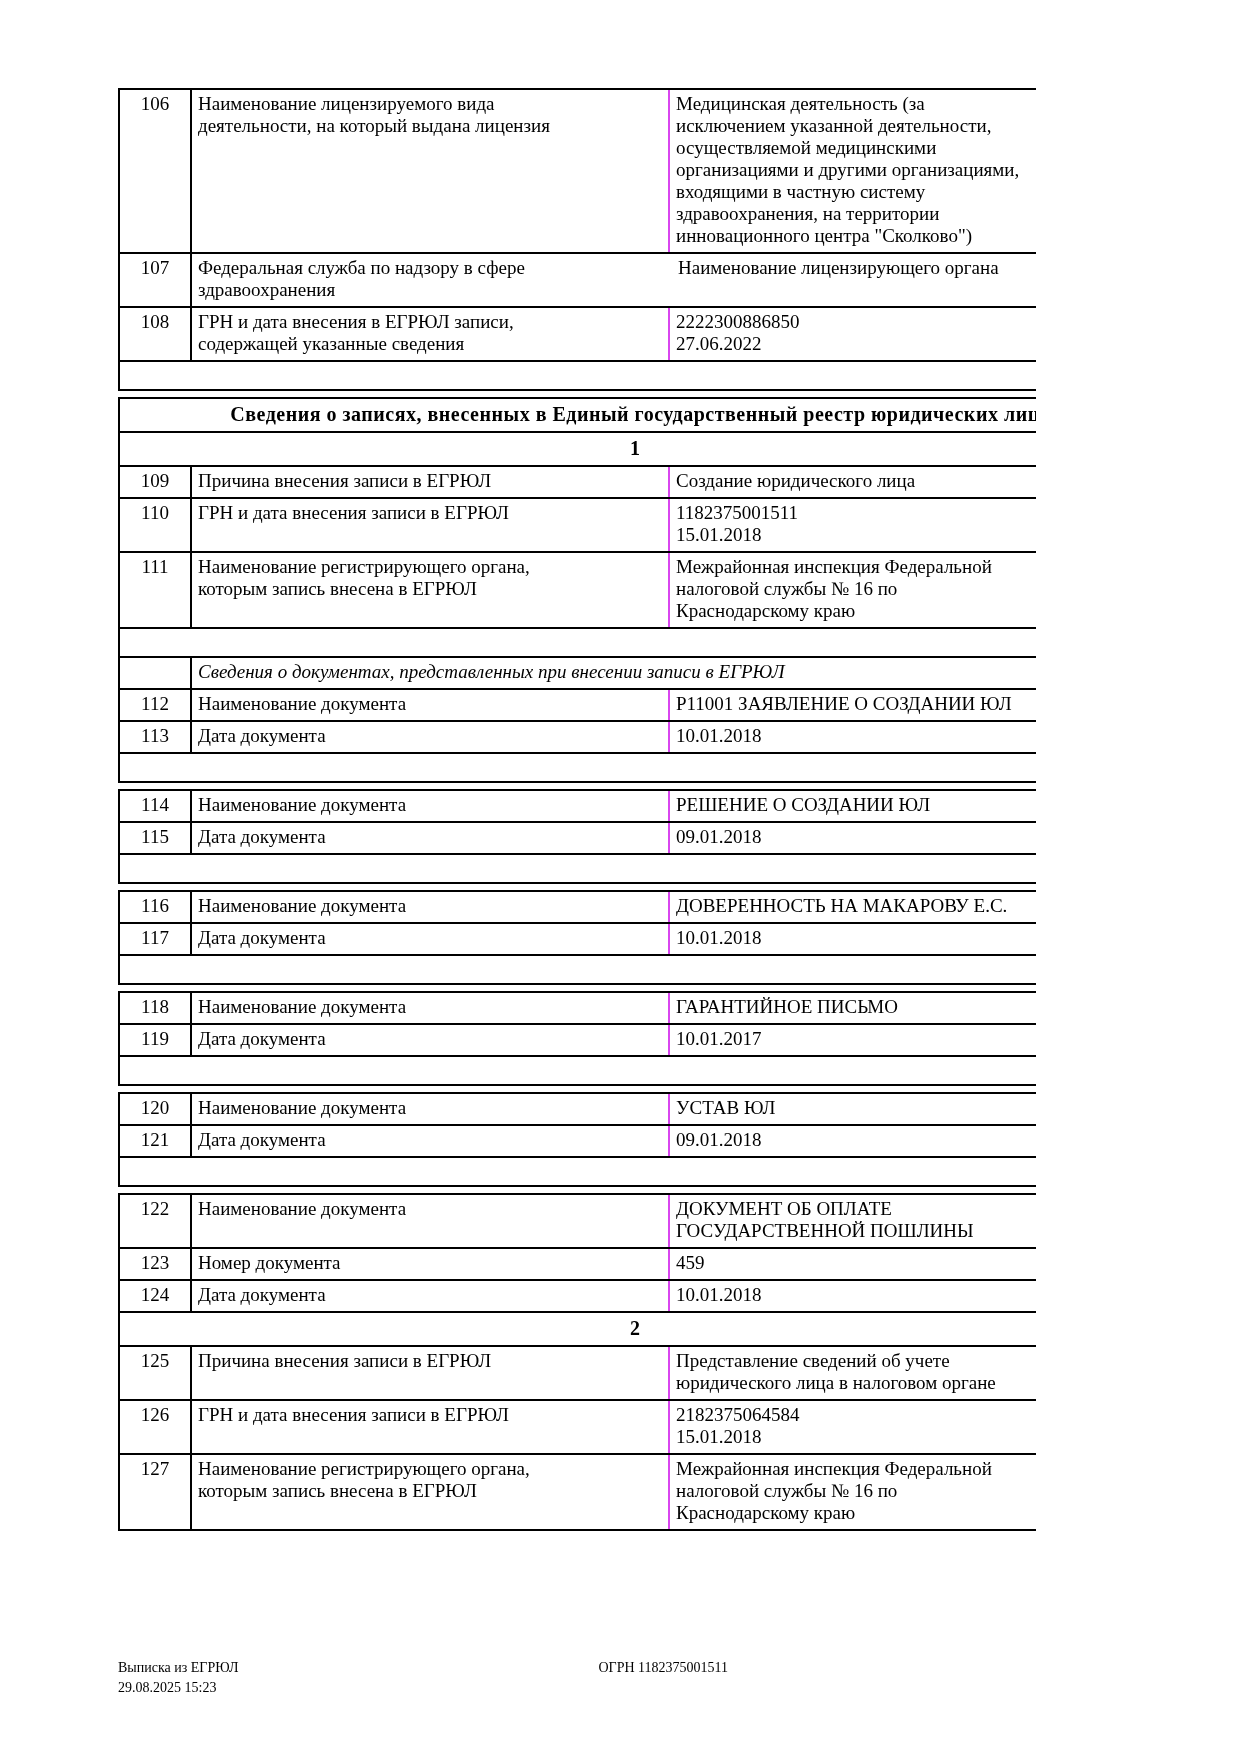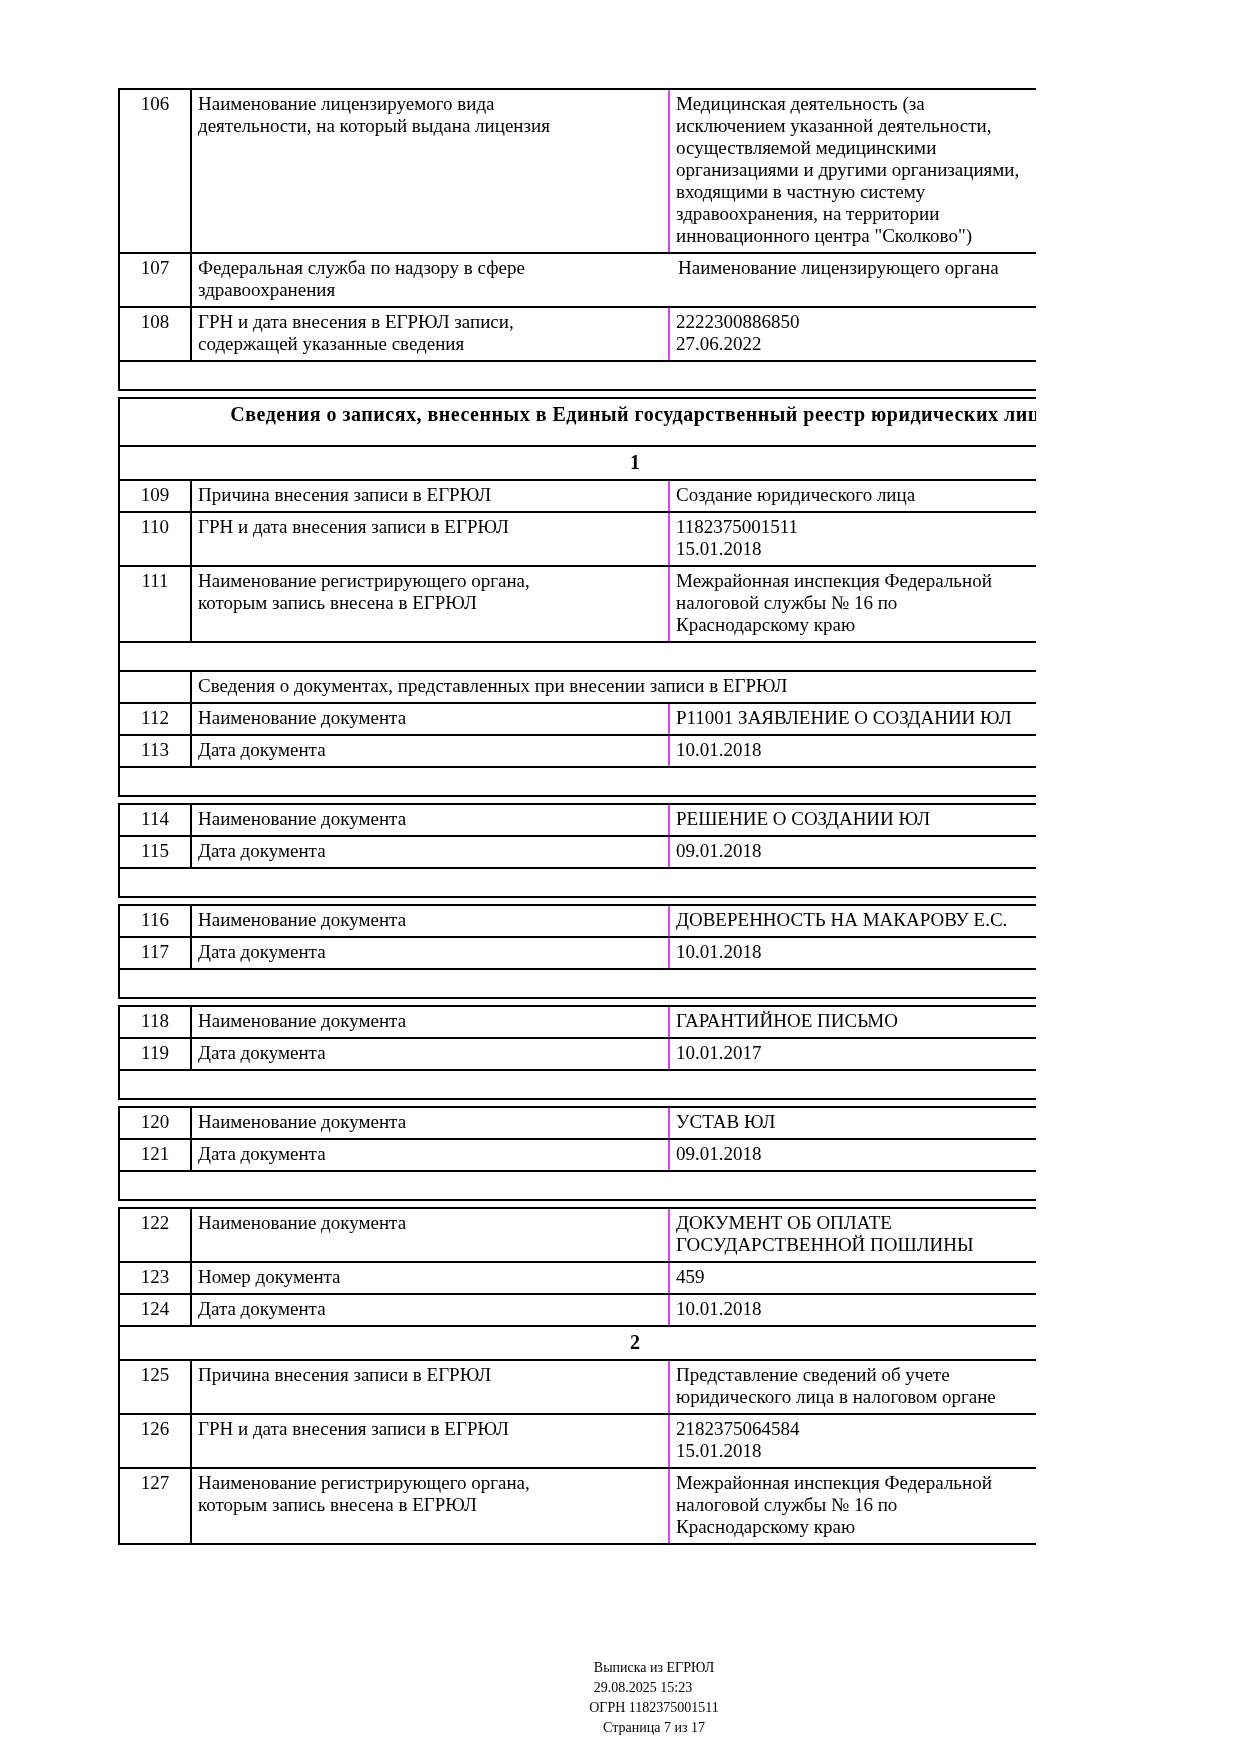--- a/index.html
+++ b/index.html
@@ -53,48 +53,48 @@
     padding-right:4px;
   }
   .value{
     flex:1 1 auto;
     padding-left:6px;
     padding-right:5px;
   }
   .merged{
     flex:1 1 auto;
     padding-left:6px;
+    font-style:italic;
   }
   .spacer{height:29px;}
   .sect{
     display:block;
     font-weight:bold;
     text-align:center;
     font-size:20px;
     letter-spacing:0.5px;
-    padding:4px 6px 20px 6px;
+    padding:4px 6px 6px 6px;
   }
   .recno{
     display:block;
     font-weight:bold;
     text-align:center;
     font-size:20px;
     padding:4px 6px 6px 6px;
   }
   .footer{
     position:absolute;
     left:118px;
     top:1658px;
     width:1072px;
     display:flex;
     justify-content:space-between;
-    align-items:center;
+    align-items:flex-start;
     font-size:14px;
     line-height:20px;
-    flex-direction:column;
   }
   .f-left div{white-space:nowrap;}
   .f-center,.f-right{white-space:nowrap;}
 </style>
 </head>
 <body>
 
 <div class="page">
   <div class="content">
 

